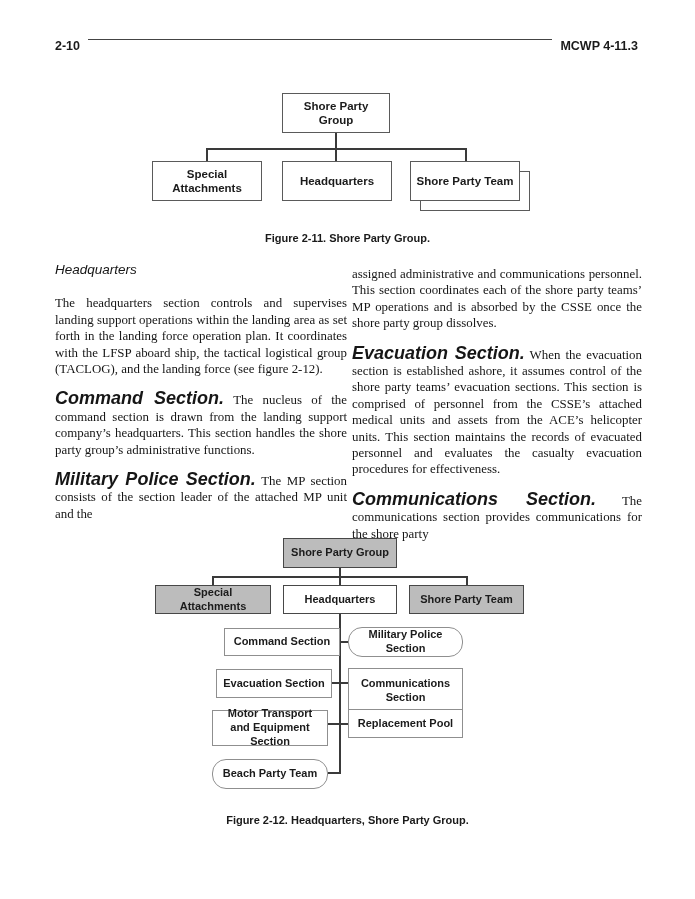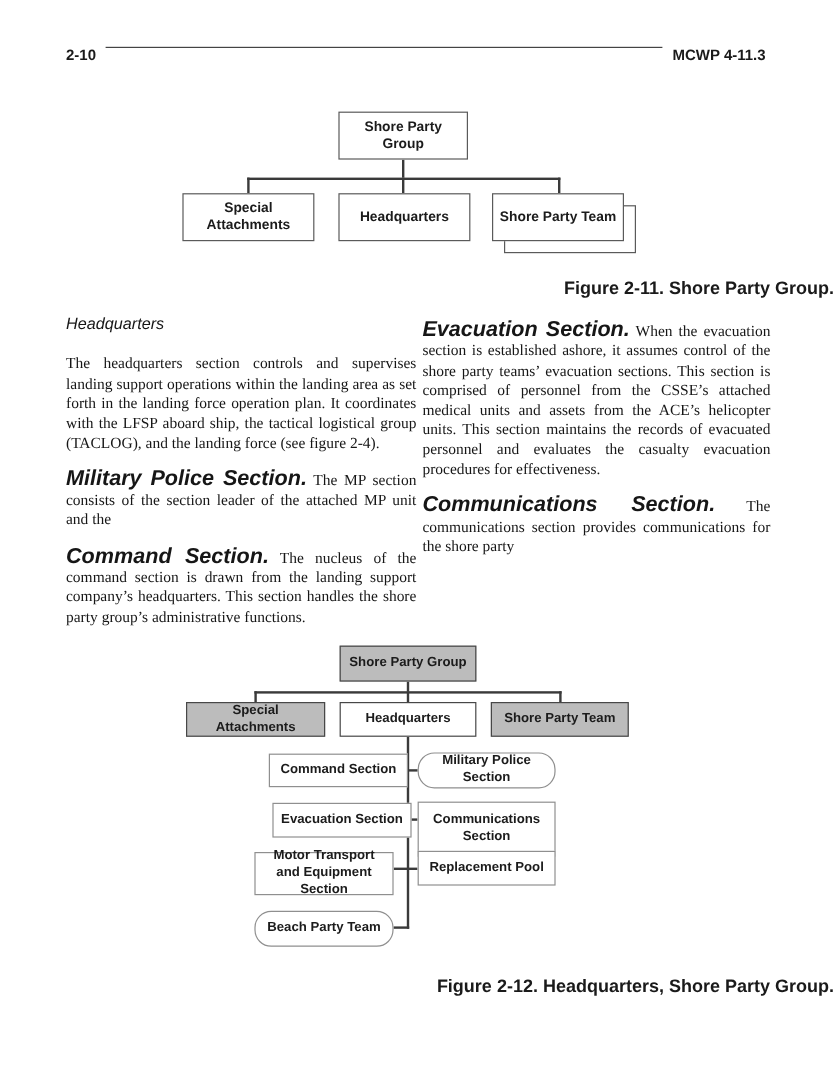--- a/index.html
+++ b/index.html
@@ -37,23 +37,23 @@
     color: #1b1b1b;
     padding: 2px 4px;
     z-index: 2;
   }
   .line { position: absolute; background: #3a3a3a; z-index: 1; }
   .shadowbox {
     position: absolute; background: #fff; border: 1px solid #5a5a5a; z-index: 1;
   }
   .caption {
     position: absolute; left: 0; width: 100%;
-    text-align: right;
+    text-align: center;
     font-family: "Liberation Sans", sans-serif;
-    font-weight: bold; font-size: 15px; color: #1a1a1a;
+    font-weight: bold; font-size: 11px; color: #1a1a1a;
   }
 
   
   .f12 .obox { font-size: 11px; border-color: #474747; }
   .f12 .sec { border-color: #8f8f8f; }
 
   
   .col {
     position: absolute;
     text-align: justify;
@@ -96,26 +96,27 @@
     <div class="obox" style="left:152px; top:161px; width:110px; height:40px;">Special Attachments</div>
     <div class="obox" style="left:282px; top:161px; width:110px; height:40px;">Headquarters</div>
     <div class="shadowbox" style="left:420px; top:171px; width:110px; height:40px;"></div>
     <div class="obox" style="left:410px; top:161px; width:110px; height:40px;">Shore Party Team</div>
   </div>
 
   <div class="caption" style="top:232px;">Figure 2-11. Shore Party Group.</div>
 
   <div class="col" style="left:55px; top:262px; width:292px;">
     <div class="colhead">Headquarters</div>
-    <p>The headquarters section controls and supervises landing support operations within the landing area as set forth in the landing force operation plan. It coordinates with the LFSP aboard ship, the tactical logistical group (TACLOG), and the landing force (see figure 2-4).</p>
+    <p>The headquarters section controls and supervises landing support operations within the landing area as set forth in the landing force operation plan. It coordinates with the LFSP aboard ship, the tactical logistical group (TACLOG), and the landing force (see figure 2-12).</p>
+    <p><span class="lead">Command Section.</span><span> The nucleus of the command section is drawn from the landing support company’s headquarters. This section handles the shore party group’s administrative functions.</span></p>
     <p><span class="lead">Military Police Section.</span><span> The MP section consists of the section leader of the attached MP unit and the</span></p>
-    <p><span class="lead">Command Section.</span><span> The nucleus of the command section is drawn from the landing support company’s headquarters. This section handles the shore party group’s administrative functions.</span></p>
   </div>
 
   <div class="col" style="left:352px; top:266px; width:290px;">
+    <p>assigned administrative and communications personnel. This section coordinates each of the shore party teams’ MP operations and is absorbed by the CSSE once the shore party group dissolves.</p>
     <p><span class="lead">Evacuation Section.</span><span> When the evacuation section is established ashore, it assumes control of the shore party teams’ evacuation sections. This section is comprised of personnel from the CSSE’s attached medical units and assets from the ACE’s helicopter units. This section maintains the records of evacuated personnel and evaluates the casualty evacuation procedures for effectiveness.</span></p>
     <p><span class="lead">Communications Section.</span><span> The communications section provides communications for the shore party</span></p>
   </div>
 
   <div class="f12">
     <div class="obox shaded" style="left: 283px; top: 538px; width: 114px; height: 30px; background: rgb(188, 188, 188);">Shore Party Group</div>
 
     <div class="line" style="left:339px; top:568px; width:2px; height:8px;"></div>
     <div class="line" style="left:212px; top:576px; width:256px; height:2px;"></div>
     <div class="line" style="left:212px; top:576px; width:2px; height:9px;"></div>
@@ -127,21 +128,21 @@
     <div class="obox shaded" style="left: 409px; top: 585px; width: 115px; height: 29px; background: rgb(188, 188, 188);">Shore Party Team</div>
 
     <div class="line" style="left:339px; top:614px; width:2px; height:160px;"></div>
 
     <div class="line" style="left:328px; top:641px; width:20px; height:2px;"></div>
     <div class="line" style="left:328px; top:682px; width:20px; height:2px;"></div>
     <div class="line" style="left:328px; top:723px; width:20px; height:2px;"></div>
     <div class="line" style="left:328px; top:772px; width:13px; height:2px;"></div>
 
     <div class="obox sec" style="left:224px; top:628px; width:116px; height:28px;">Command Section</div>
-    <div class="obox sec" style="left:227px; top:669px; width:116px; height:29px;">Evacuation Section</div>
+    <div class="obox sec" style="left:216px; top:669px; width:116px; height:29px;">Evacuation Section</div>
     <div class="obox sec" style="left:212px; top:710px; width:116px; height:36px;">Motor Transport and Equipment Section</div>
     <div class="obox sec" style="left:212px; top:759px; width:116px; height:30px;border-radius:14px;">Beach Party Team</div>
 
     <div class="obox sec" style="left:348px; top:627px; width:115px; height:30px;border-radius:14px;">Military Police Section</div>
     <div class="obox sec" style="left:348px; top:668px; width:115px; height:46px;">Communications Section</div>
     <div class="obox sec" style="left:348px; top:709px; width:115px; height:29px;">Replacement Pool</div>
   </div>
 
   <div class="caption" style="top:814px;">Figure 2-12. Headquarters, Shore Party Group.</div>
 

